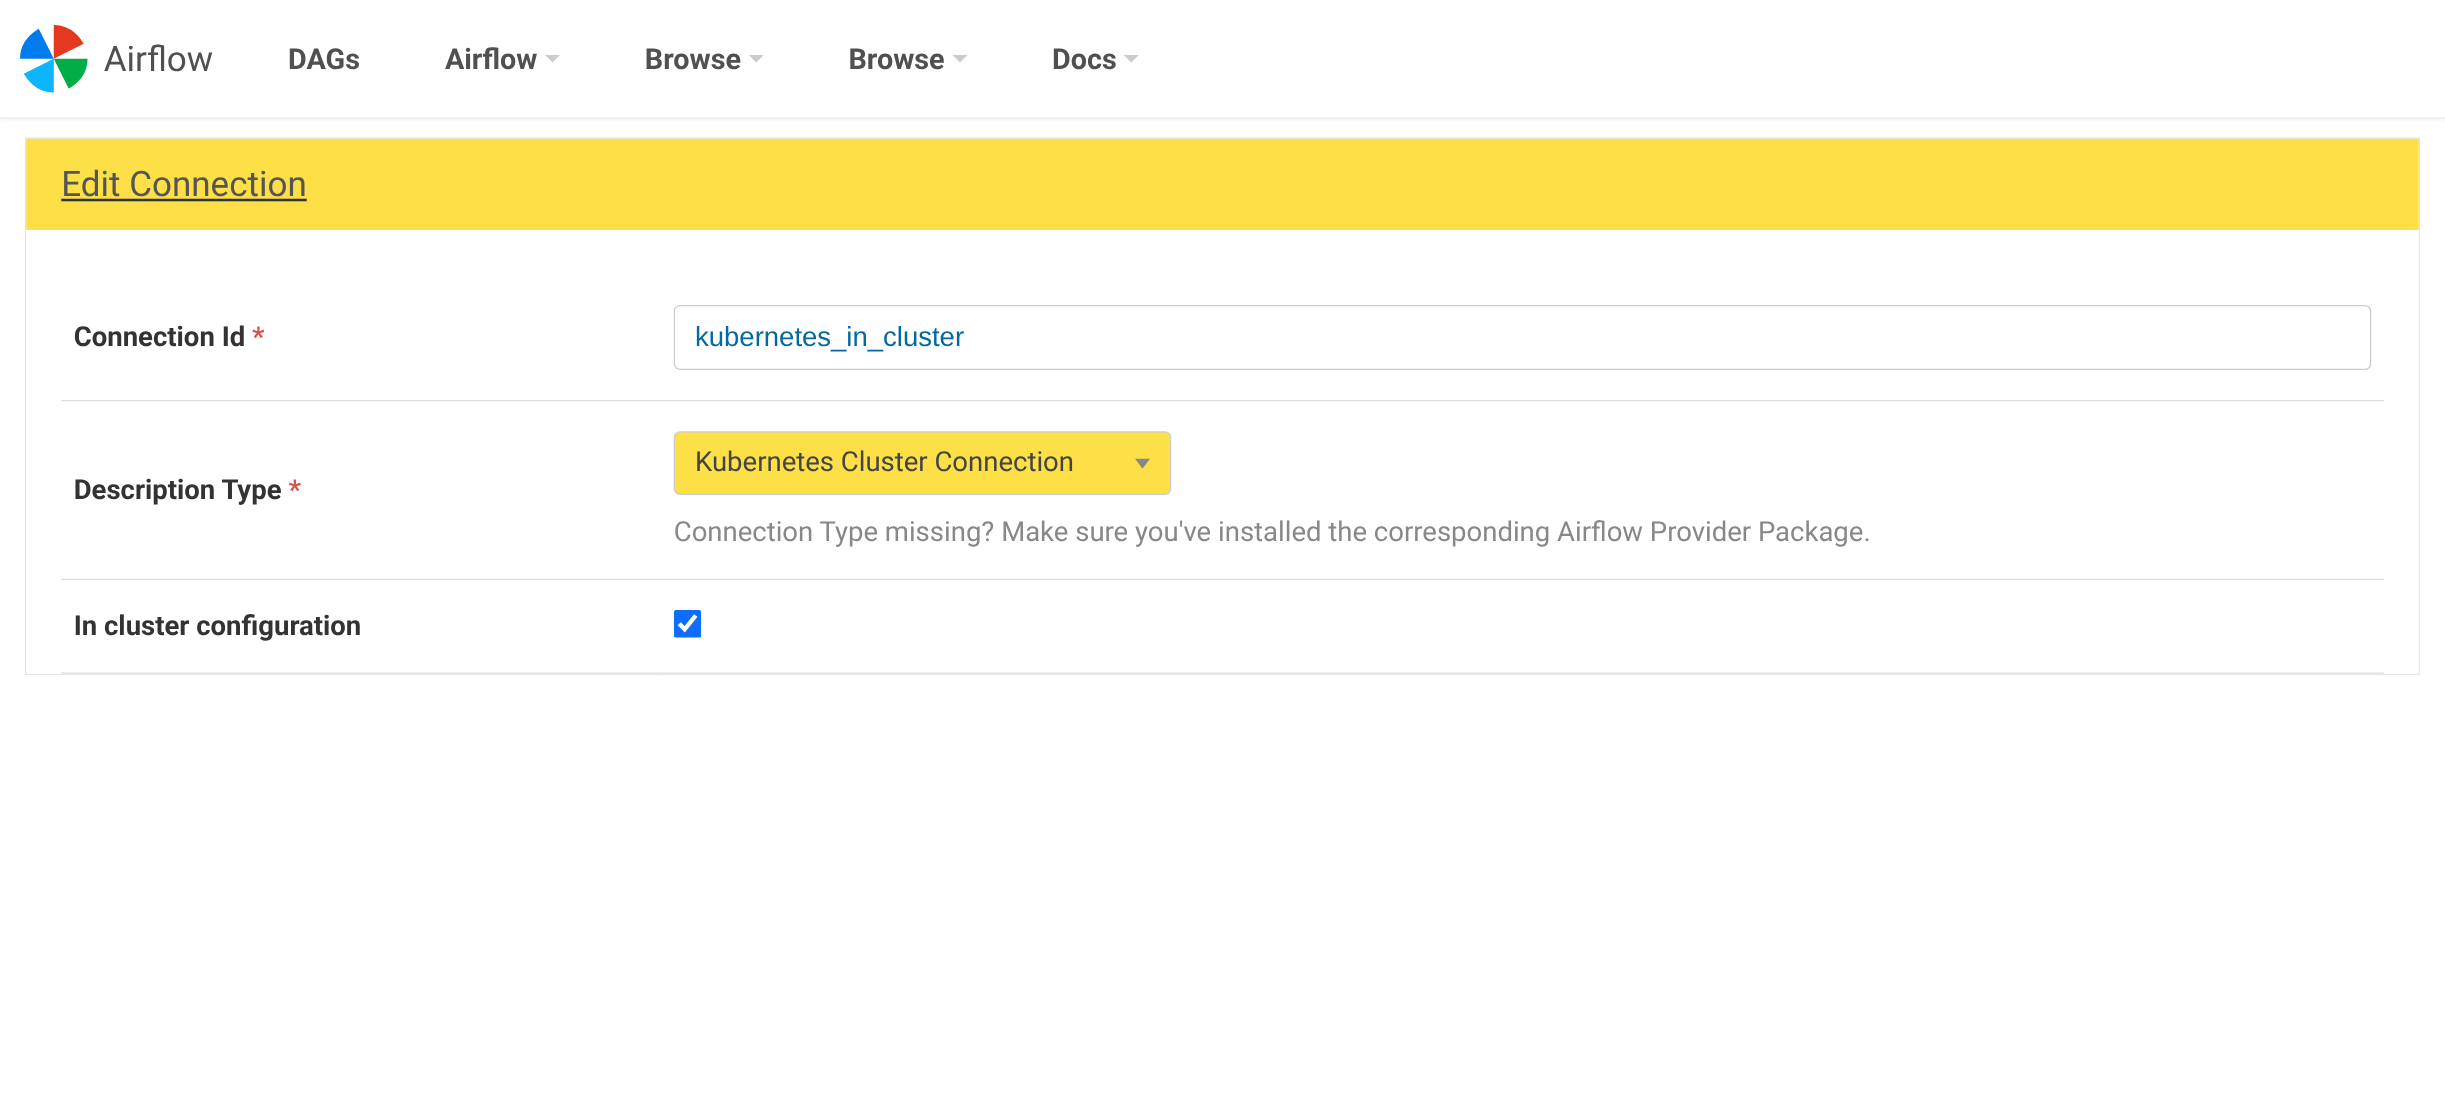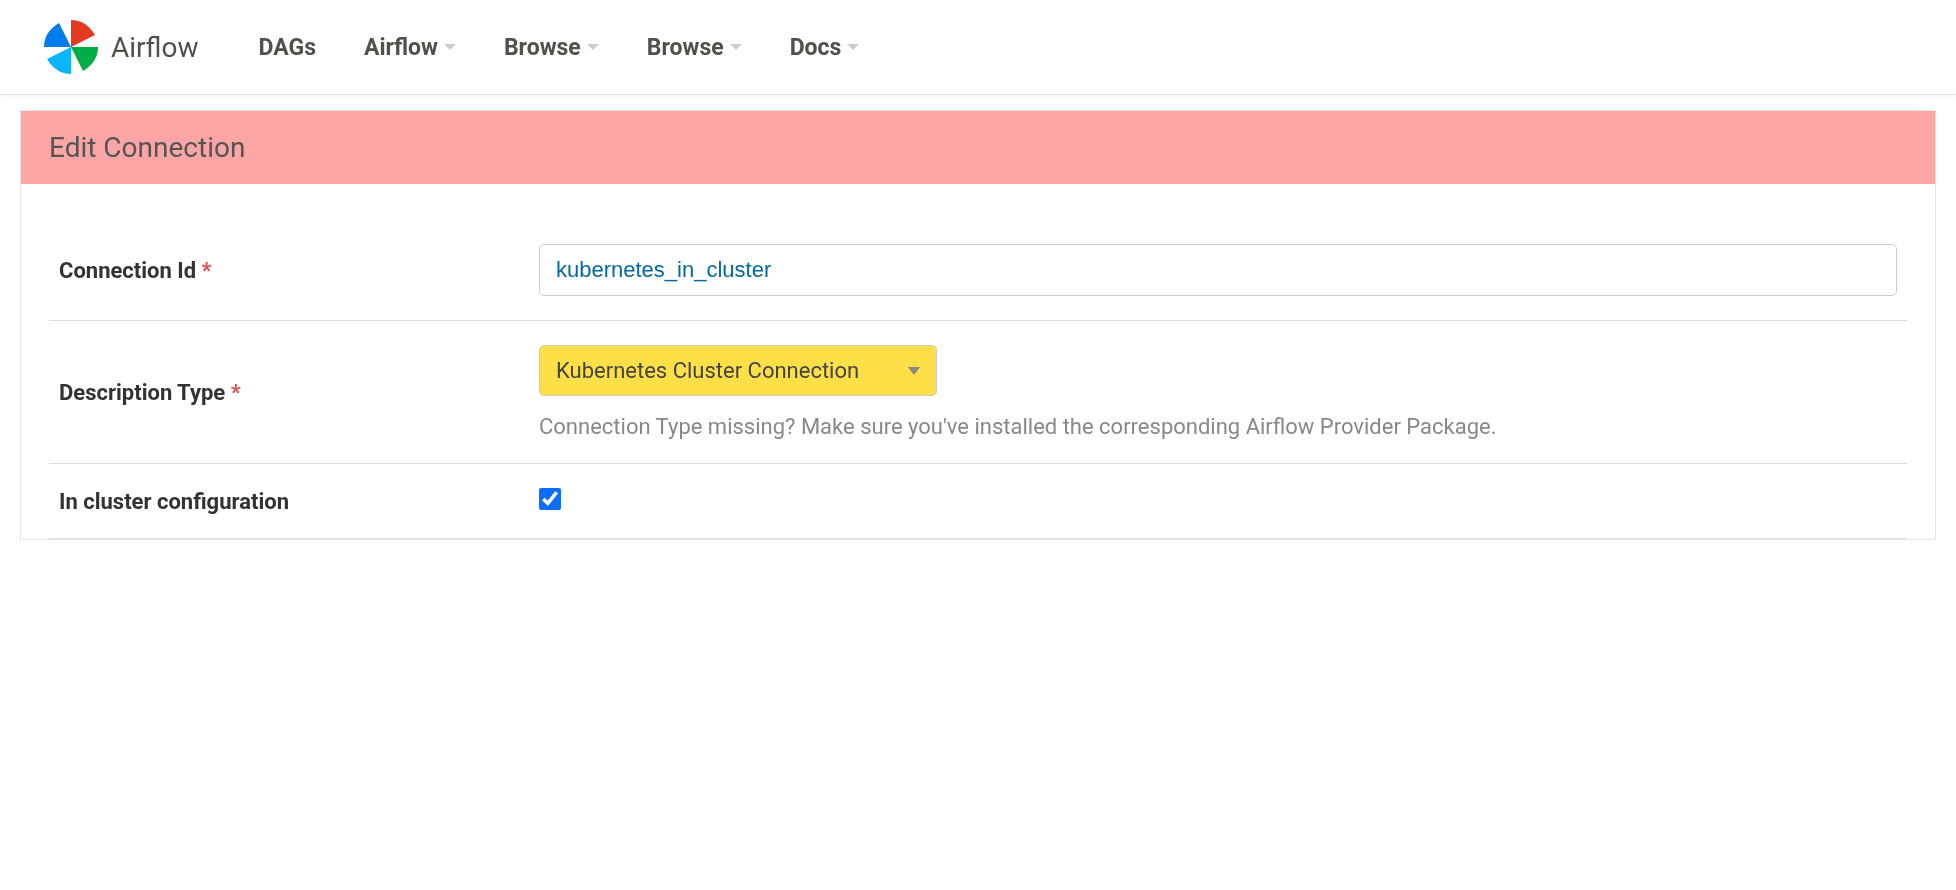--- a/index.html
+++ b/index.html
@@ -5,34 +5,34 @@
 * { box-sizing: border-box; margin: 0; padding: 0; }
 body {
   font-family: -apple-system, BlinkMacSystemFont, "Segoe UI", Roboto, "Helvetica Neue", Arial, sans-serif;
   background: #fff;
   color: #333;
   width: 1956px;
 }
 .navbar {
   background: #fff;
   border-bottom: 1px solid #e7e7e7;
-  padding: 0 41px;
+  padding: 0 13px;
   height: 95px;
   display: flex;
   align-items: center;
   box-shadow: 0 1px 3px rgba(0,0,0,0.05);
 }
 .navbar-brand {
   display: flex;
   align-items: center;
   margin-right: 60px;
 }
 .logo-svg { width: 60px; height: 60px; margin-right: 10px; }
 .brand-text { font-size: 28px; color: #51504f; font-weight: 400; }
-.nav-menu { display: flex; list-style: none; gap: 48px; }
+.nav-menu { display: flex; list-style: none; gap: 68px; }
 .nav-item {
   font-size: 23px;
   font-weight: 700;
   color: #51504f;
   cursor: pointer;
   display: flex;
   align-items: center;
 }
 .caret {
   display: inline-block;
@@ -45,22 +45,23 @@
 }
 .content-wrap {
   padding: 0 20px;
   margin-top: 15px;
 }
 .panel {
   border: 1px solid #e5e5e5;
   border-radius: 0;
 }
 .panel-header {
-  background: #fca5a5;
+  background: #fde047;
   padding: 20px 28px;
+  text-decoration: underline;
 }
 .panel-title { font-size: 28px; font-weight: 400; color: #555; }
 .panel-body { background: #fff; padding: 36px 0 0 0; }
 .form-table {
   width: 100%;
   border-collapse: collapse;
   margin: 0 28px;
   width: calc(100% - 56px);
 }
 .form-row { border-bottom: 1px solid #ddd; }

